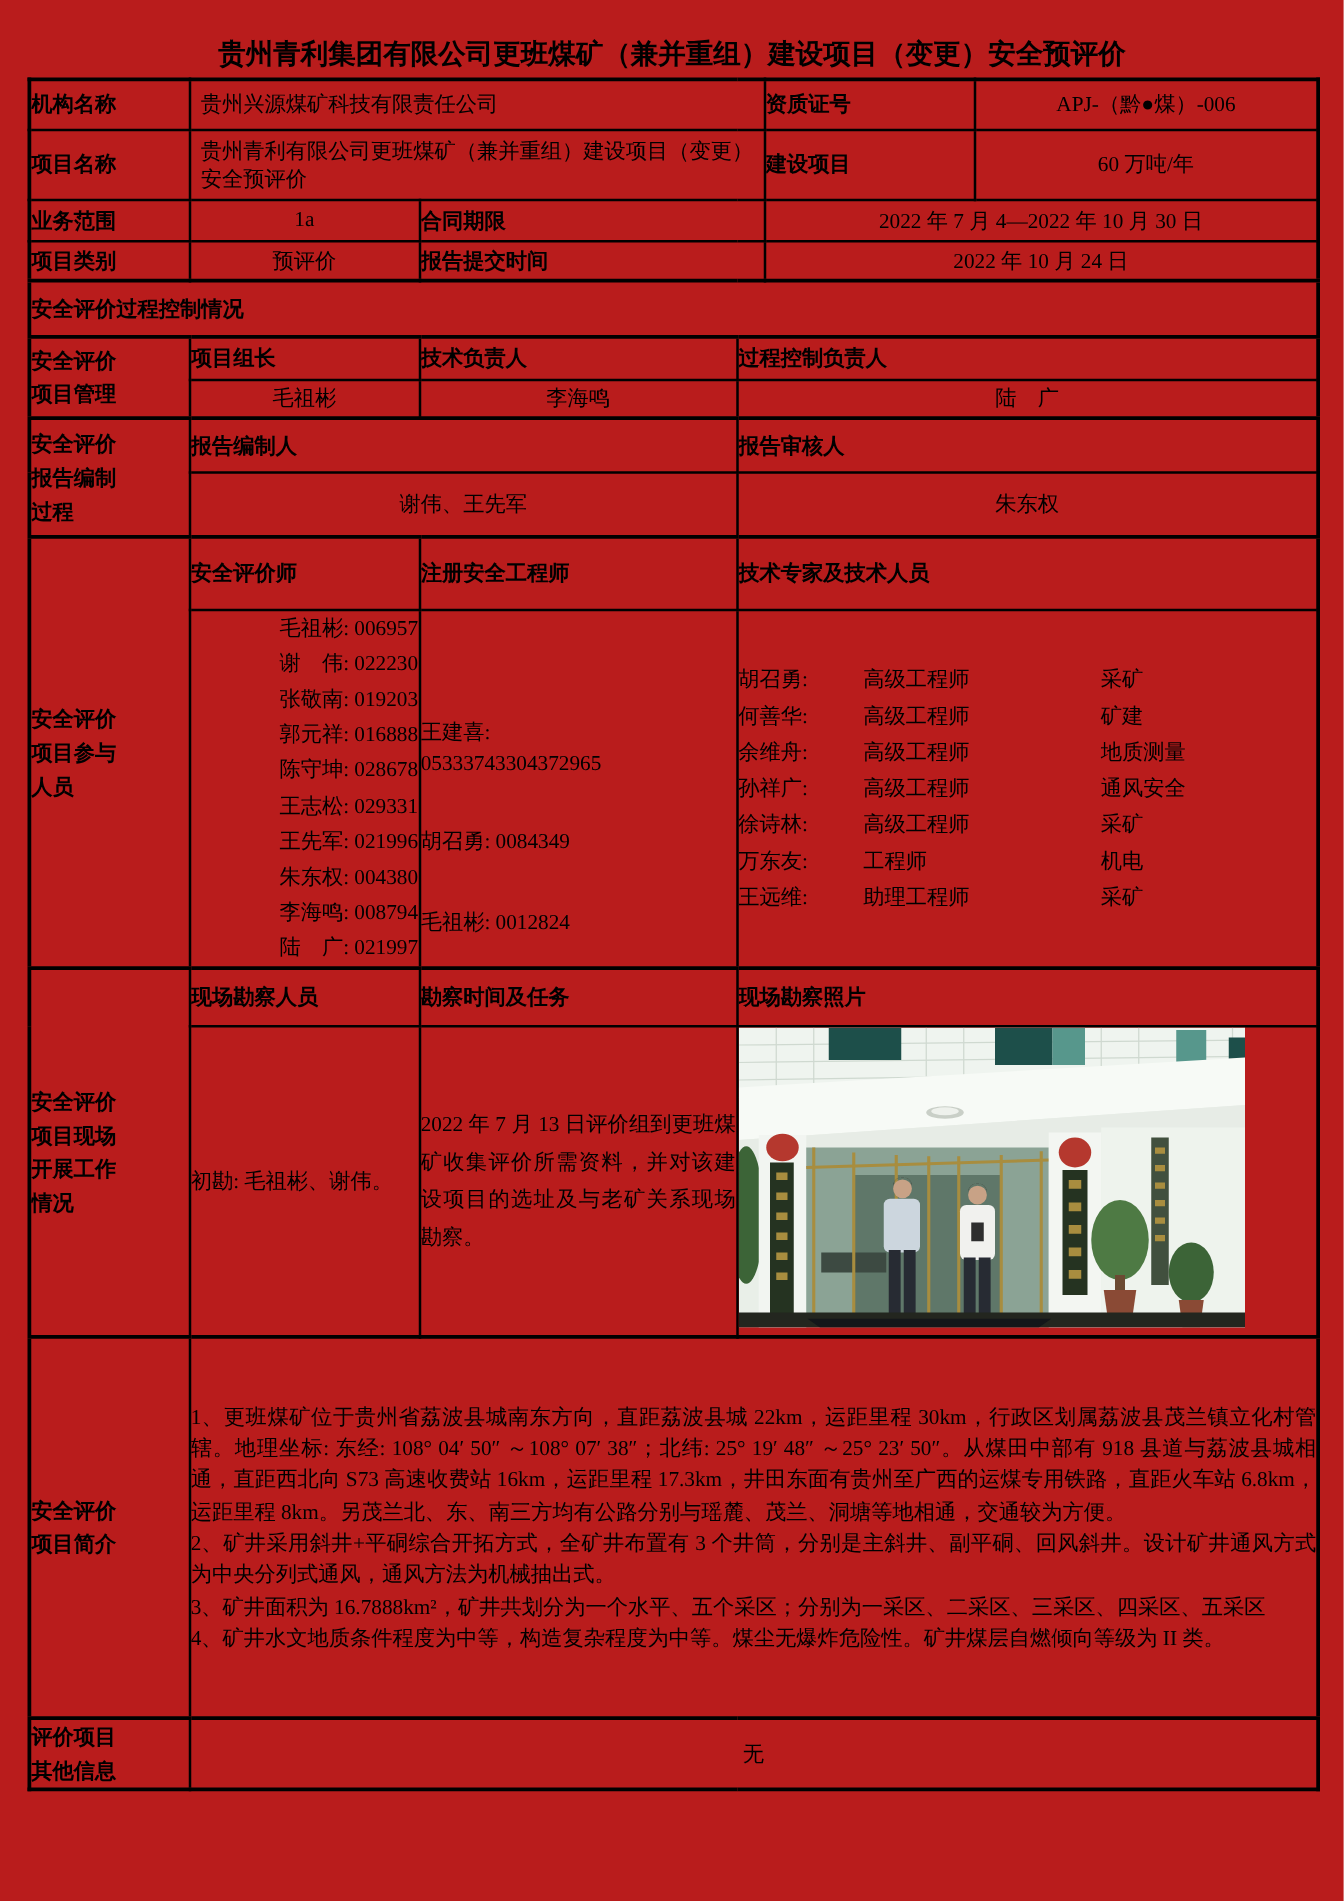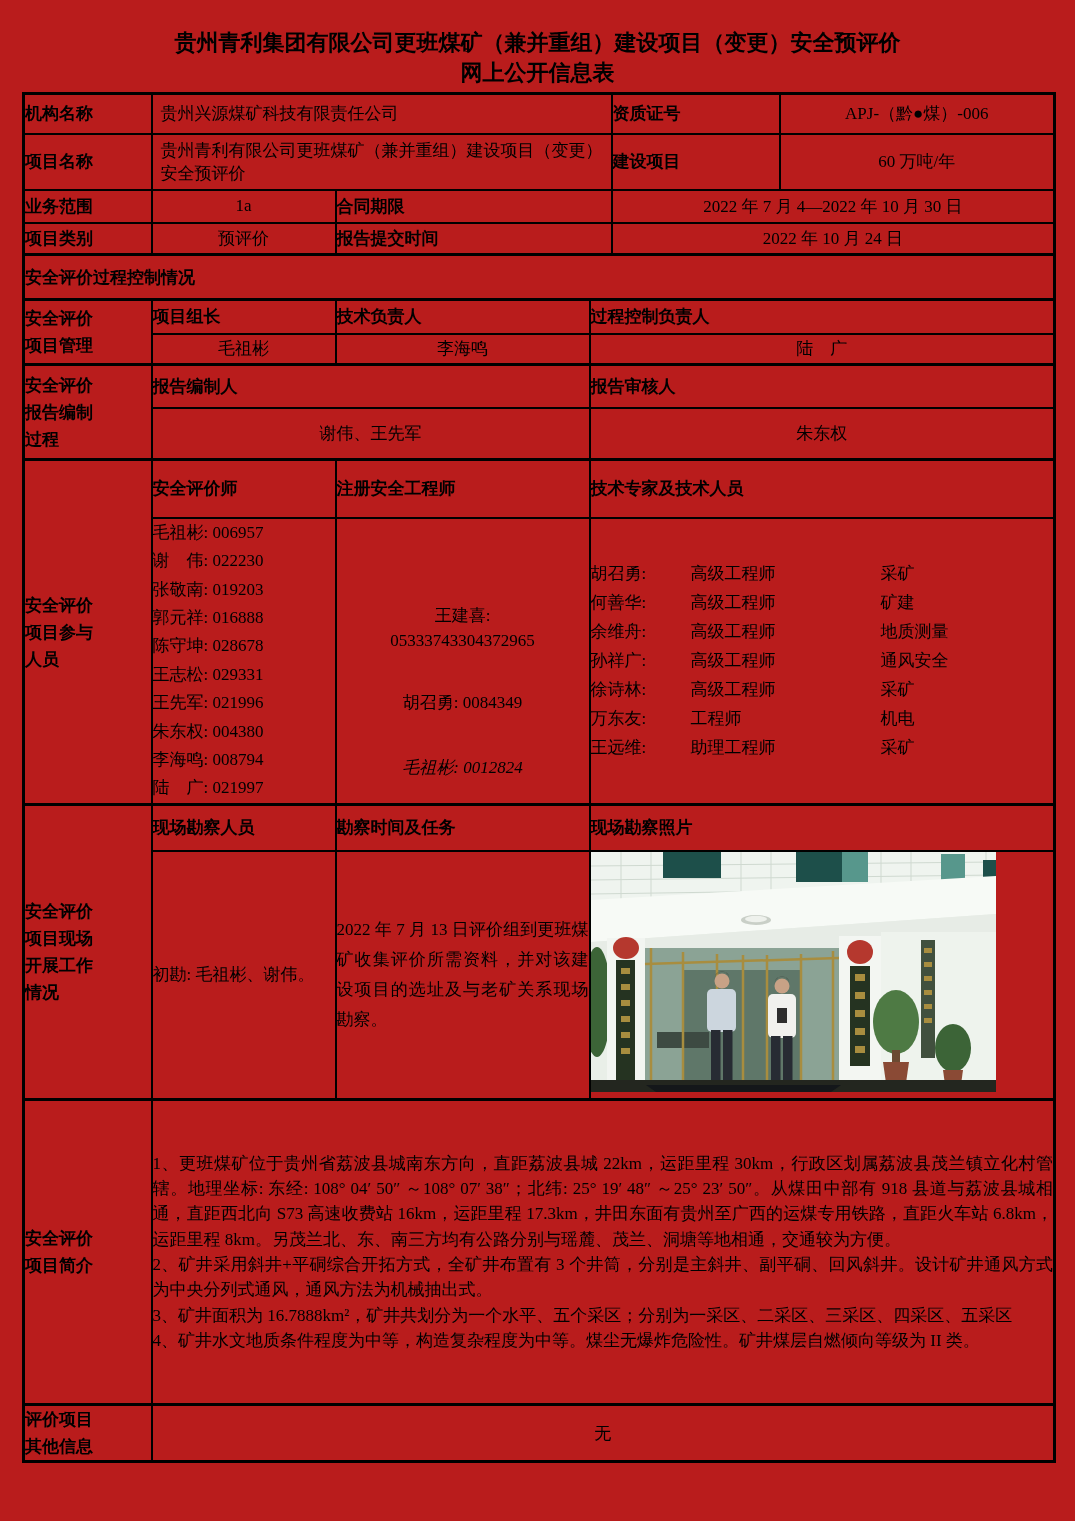--- a/index.html
+++ b/index.html
@@ -31,46 +31,45 @@
     font-family:"Liberation Sans", sans-serif; font-weight:bold;
     font-size:19px; text-align:left;
   }
   .section-title {
     font-family:"Liberation Sans", sans-serif; font-weight:bold;
     font-size:21px; text-align:left;
   }
   .val { font-size:17px; }
   .val.left { text-align:left; padding:2px 8px; }
   .val.center { text-align:center; }
-  .names-cell { text-align:left; padding:6px 0 6px 12px; }
+  .names-cell { text-align:right; padding:6px 0 6px 12px; }
   .names-cell .pline { line-height:28.4px; white-space:pre; }
-  .eng-cell { text-align:center; vertical-align:top; }
+  .eng-cell { vertical-align:top; }
   .eng-l1 { margin-top:62px; }
   .eng-l2 { margin-top:4px; }
   .eng-l3 { margin-top:40px; }
-  .eng-l4 { margin-top:42px;font-style:italic; }
+  .eng-l4 { margin-top:42px; }
   .exp-cell { vertical-align:middle; padding-left:22px; }
   .exp-row { display:flex; line-height:29px; }
   .exp-name { width:100px; }
   .exp-title { width:190px; }
   .exp-field { flex:1; }
   .site-personnel { text-align:left; padding:4px 10px; line-height:30px; }
   .site-task { text-align:justify; padding:4px 12px; line-height:30px; }
   .photo-cell { vertical-align:top; padding:4px 0 0 5px; }
   .summary-cell { vertical-align:top; text-align:justify; padding:5px 13px 4px 13px; line-height:25.3px; font-size:17.5px; }
   .summary-cell .para { margin:0; }
   .other-cell { text-align:center; font-size:17px; }
 </style>
 </head>
 <body>
 
 <div class="page">
 
   <div class="doc-title first">贵州青利集团有限公司更班煤矿（兼并重组）建设项目（变更）安全预评价</div>
-  <div class="doc-title">网上公开信息表</div>
 
   <table class="main-table">
     <colgroup>
       <col style="width:128px">
         <col style="width:184px">
         <col style="width:254px">
       <col style="width:22px">
         <col style="width:168px">
         <col style="width:275px">
     </colgroup>

